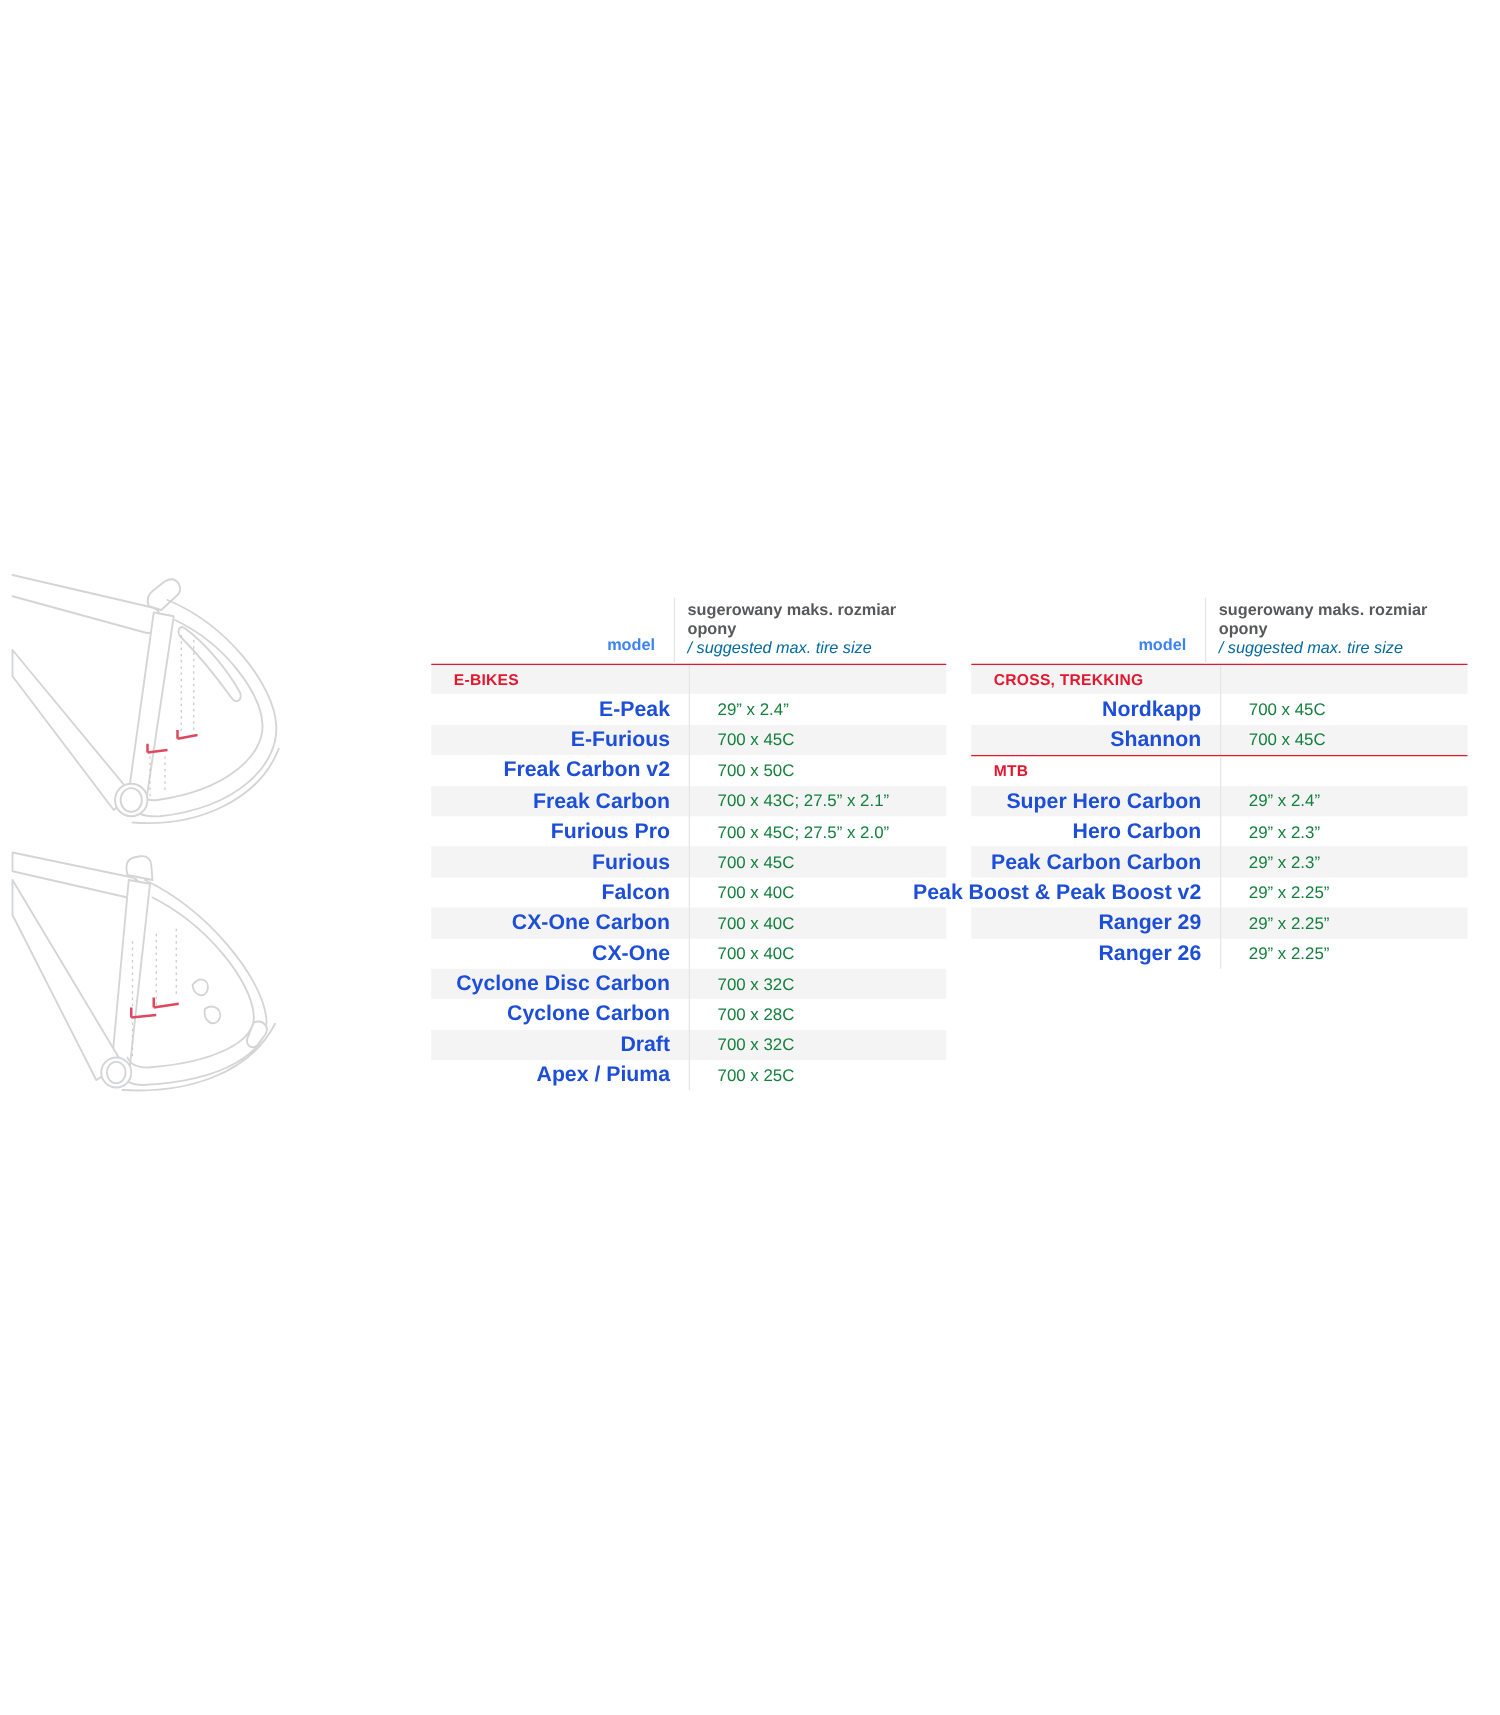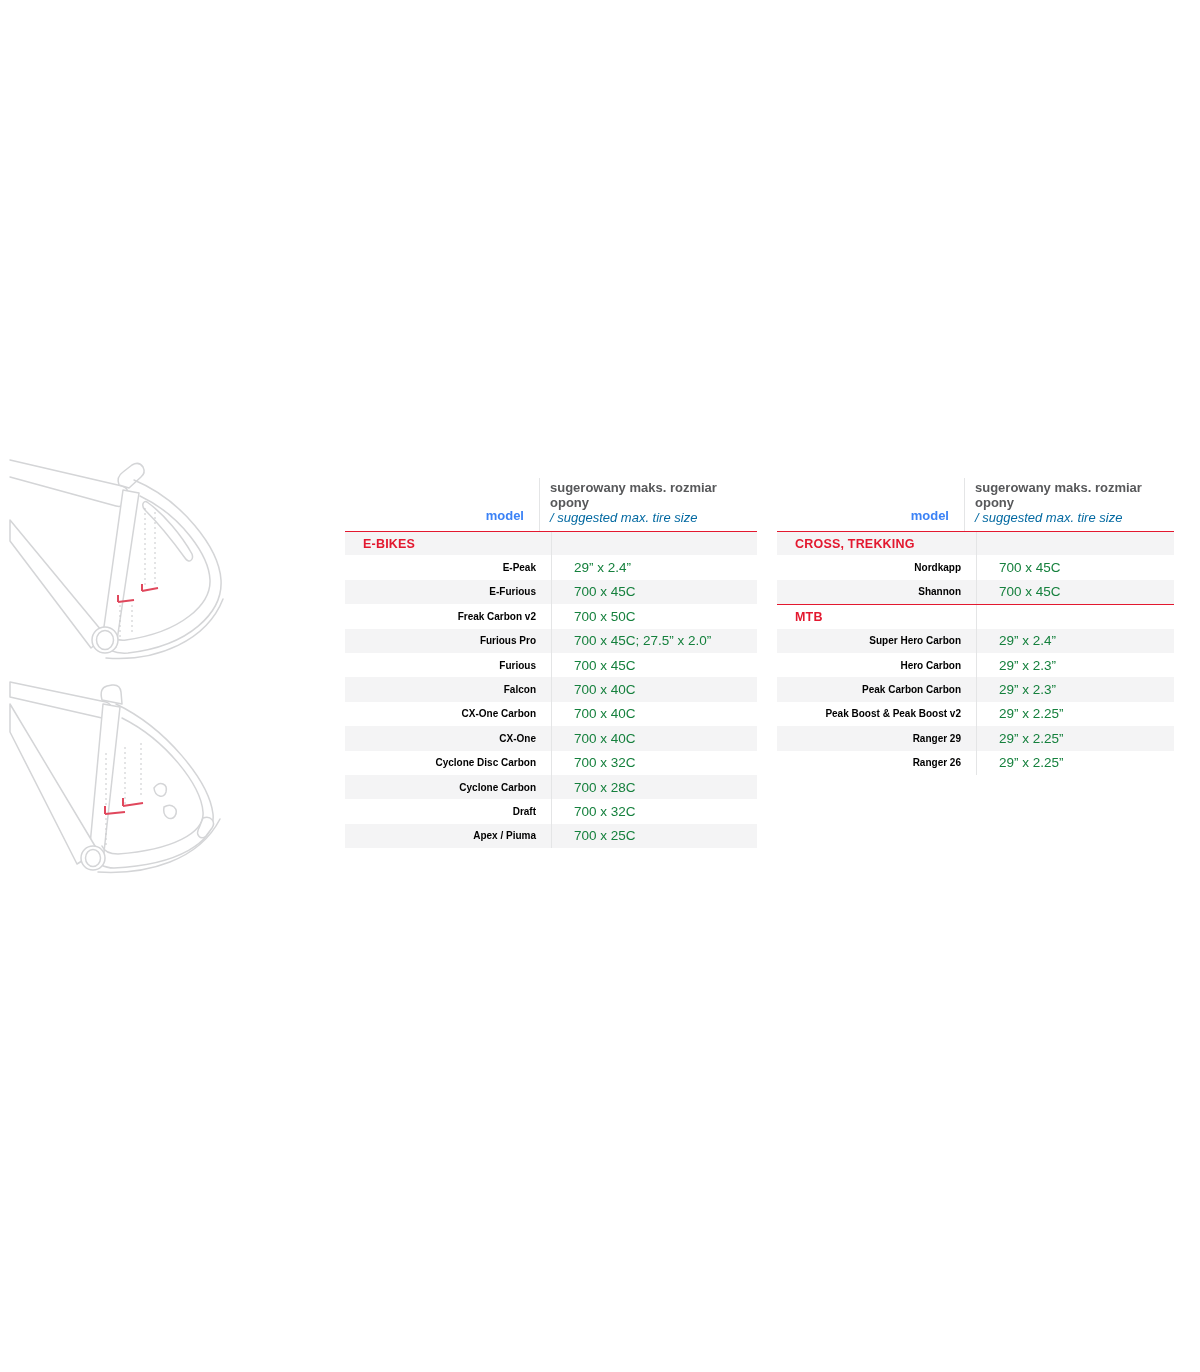--- a/index.html
+++ b/index.html
@@ -30,21 +30,21 @@
   #table-right .tire-col{width:209px;}
   .model-label{font-size:13px;font-weight:bold;color:#3b82f6;}
   .tire-label-bold{font-size:13px;font-weight:bold;color:#57585a;display:block;}
   .tire-label-italic{font-size:13px;font-style:italic;color:#0369a1;display:block;}
 
   .rows .row{display:flex;align-items:center;height:24.4px;box-sizing:border-box;}
   .rows .row:nth-child(odd){background:#f4f4f5;}
   .rows .row.section-row{border-top:1.5px solid #e3182f;}
   .cell{box-sizing:border-box;height:100%;display:flex;align-items:center;margin-left:12px;}
   .model-cell{justify-content:flex-end;padding-right:15px;border-right:1px solid #e4e5e6;
-    font-size:10px;font-weight:bold;color:#000000;white-space:nowrap;}
+    font-size:17px;font-weight:bold;color:#1d4ed8;white-space:nowrap;}
   #table-left  .model-cell{width:195px;}
   #table-right .model-cell{width:188px;}
   .value-cell{padding-left:10px;font-size:13.5px;color:#15803d;flex:1;white-space:nowrap;}
   .section-title-cell{justify-content:flex-start;padding-right:0;padding-left:6px;
     font-size:12.5px;font-weight:bold;color:#e3182f;letter-spacing:.2px;}
 </style>
 </head>
 <body>
 
 <div class="canvas">
@@ -147,20 +147,24 @@
         </div>
         <div class="row">
           <div class="cell model-cell">E-Furious</div>
           <div class="cell value-cell">700 x 45C</div>
         </div>
         <div class="row">
           <div class="cell model-cell">Freak Carbon v2</div>
           <div class="cell value-cell">700 x 50C</div>
         </div>
         <div class="row">
+          <div class="cell model-cell">Freak Carbon</div>
+          <div class="cell value-cell">700 x 43C; 27.5” x 2.1”</div>
+        </div>
+        <div class="row">
           <div class="cell model-cell">Furious Pro</div>
           <div class="cell value-cell">700 x 45C; 27.5” x 2.0”</div>
         </div>
         <div class="row">
           <div class="cell model-cell">Furious</div>
           <div class="cell value-cell">700 x 45C</div>
         </div>
         <div class="row">
           <div class="cell model-cell">Falcon</div>
           <div class="cell value-cell">700 x 40C</div>

